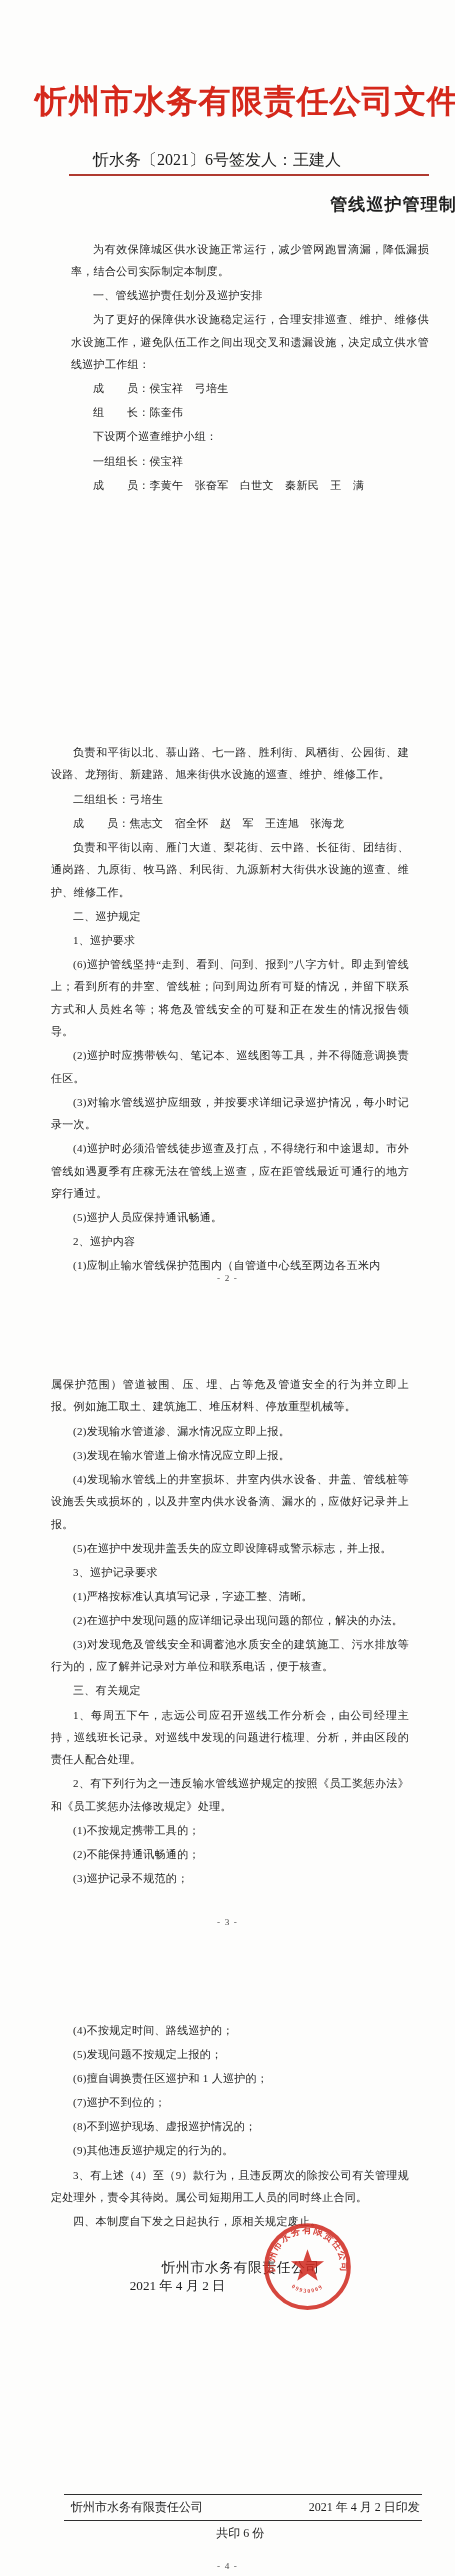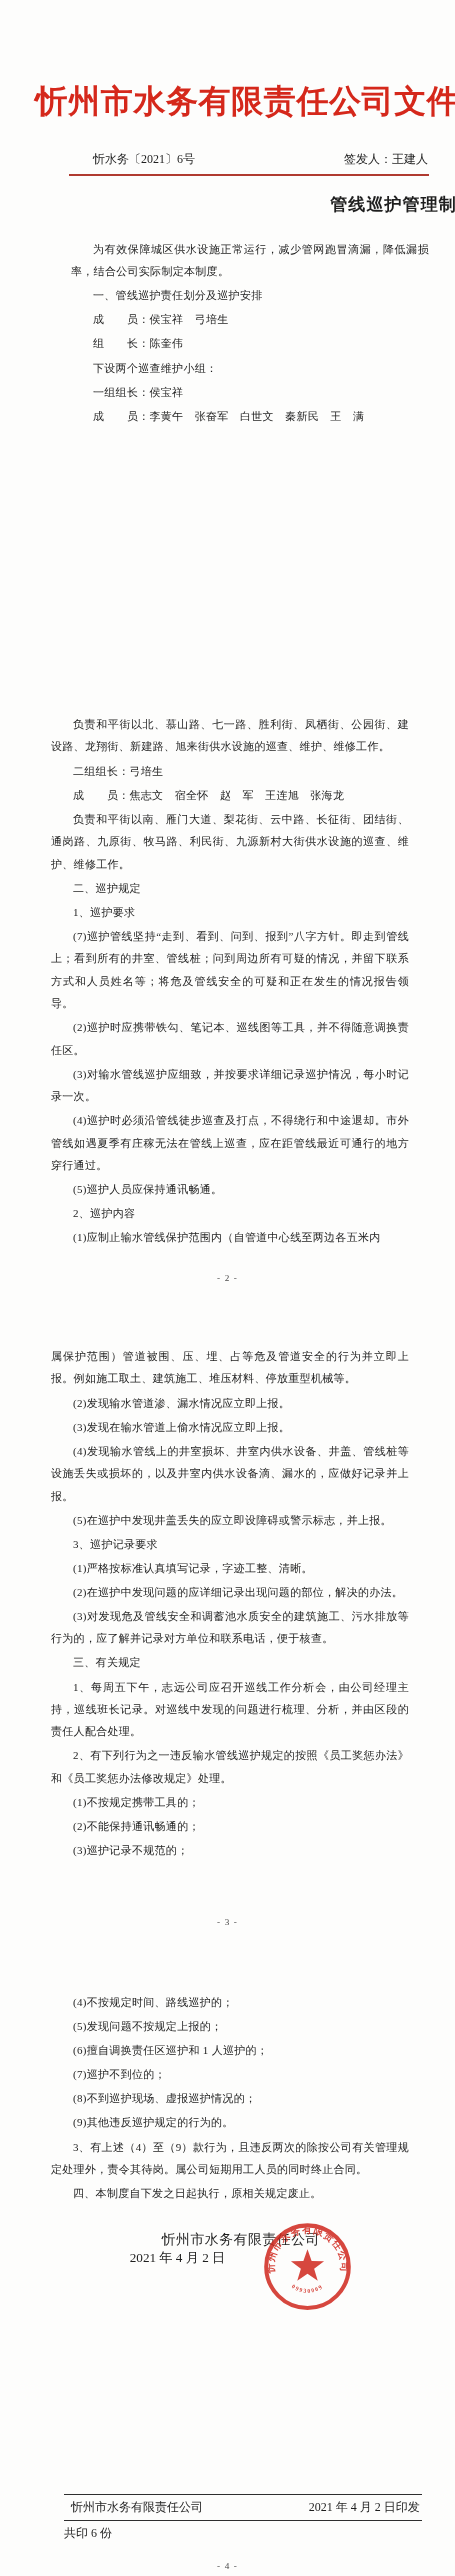--- a/index.html
+++ b/index.html
@@ -19,42 +19,41 @@
     color:#d5281b;
     font-size:32px;
     font-weight:bold;
     text-align:center;
     line-height:42px;
     letter-spacing:0.6px;
     white-space:nowrap;
   }
   .doc-no-row {
     display:flex;
-    justify-content:space-between;
     align-items:flex-end;
     margin:30px 47px 0 73px;
-    font-size:12px;
+    font-size:16px;
     line-height:15px;
   }
   .red-rule {
     height:1.7px;
     background:#b03a30;
     margin:6.9px 46px 0 49px;
   }
   .doc-title {
     text-align:right;
     font-weight:bold;
     font-size:17px;
     line-height:20.7px;
     margin-top:19.5px;
     letter-spacing:1.1px;
   }
 
   
-  .body-text { padding:0 46px 0 51px; }
+  .body-text { padding:0 46px 0 51px;margin-top:28px; }
   .page1 .body-text { margin-top:22px; }
   .para {
     font-size:11px;
     line-height:22.4px;
     text-indent:2em;
     margin-bottom:1.7px;
     letter-spacing:0.3px;
     text-align:justify;
   }
   .para.noindent { text-indent:0; }
@@ -108,58 +107,59 @@
   }
   .pf-line { height:1.1px; background:#2f2f2f; }
   .pf-row {
     display:flex;
     justify-content:space-between;
     align-items:center;
     font-size:12px;
     padding:4px 2.3px 4px 6.9px;
   }
   .pf-copies {
-    text-align:left;
+    text-align:center;
     font-size:12px;
     padding:3.4px 5.7px 0 0;
   }
 </style>
 </head>
 <body>
 
 <div class="doc">
 
   <div class="page page1">
     <div class="red-head">忻州市水务有限责任公司文件</div>
     <div class="doc-no-row">
       <span>忻水务〔2021〕6号</span>
       <span>签发人：王建人</span>
     </div>
     <div class="red-rule"></div>
     <div class="doc-title">管线巡护管理制度</div>
     <div class="body-text">
       <p class="para">为有效保障城区供水设施正常运行，减少管网跑冒滴漏，降低漏损率，结合公司实际制定本制度。</p>
       <p class="para">一、管线巡护责任划分及巡护安排</p>
+      <p class="para">为了更好的保障供水设施稳定运行，合理安排巡查、维护、维修供水设施工作，避免队伍工作之间出现交叉和遗漏设施，决定成立供水管线巡护工作组：</p>
       <p class="para">成　　员：侯宝祥　弓培生</p>
       <p class="para">组　　长：陈奎伟</p>
       <p class="para">下设两个巡查维护小组：</p>
       <p class="para">一组组长：侯宝祥</p>
       <p class="para">成　　员：李黄午　张奋军　白世文　秦新民　王　满</p>
     </div>
   </div>
 
   <div class="page page2">
     <div class="body-text">
       <p class="para">负责和平街以北、慕山路、七一路、胜利街、凤栖街、公园街、建设路、龙翔街、新建路、旭来街供水设施的巡查、维护、维修工作。</p>
       <p class="para">二组组长：弓培生</p>
       <p class="para">成　　员：焦志文　宿全怀　赵　军　王连旭　张海龙</p>
       <p class="para">负责和平街以南、雁门大道、梨花街、云中路、长征街、团结街、通岗路、九原街、牧马路、利民街、九源新村大街供水设施的巡查、维护、维修工作。</p>
       <p class="para">二、巡护规定</p>
       <p class="para">1、巡护要求</p>
-      <p class="para">(7)巡护管线坚持“走到、看到、问到、报到”八字方针。即走到管线上；看到所有的井室、管线桩；问到周边所有可疑的情况，并留下联系方式和人员姓名等；将危及管线安全的可疑和正在发生的情况报告领导。</p>
+      <p class="para">(6)巡护管线坚持“走到、看到、问到、报到”八字方针。即走到管线上；看到所有的井室、管线桩；问到周边所有可疑的情况，并留下联系方式和人员姓名等；将危及管线安全的可疑和正在发生的情况报告领导。</p>
       <p class="para">(2)巡护时应携带铁勾、笔记本、巡线图等工具，并不得随意调换责任区。</p>
       <p class="para">(3)对输水管线巡护应细致，并按要求详细记录巡护情况，每小时记录一次。</p>
       <p class="para">(4)巡护时必须沿管线徒步巡查及打点，不得绕行和中途退却。市外管线如遇夏季有庄稼无法在管线上巡查，应在距管线最近可通行的地方穿行通过。</p>
       <p class="para">(5)巡护人员应保持通讯畅通。</p>
       <p class="para">2、巡护内容</p>
       <p class="para">(1)应制止输水管线保护范围内（自管道中心线至两边各五米内</p>
     </div>
     <div class="page-number">- 2 -</div>
   </div>
 

